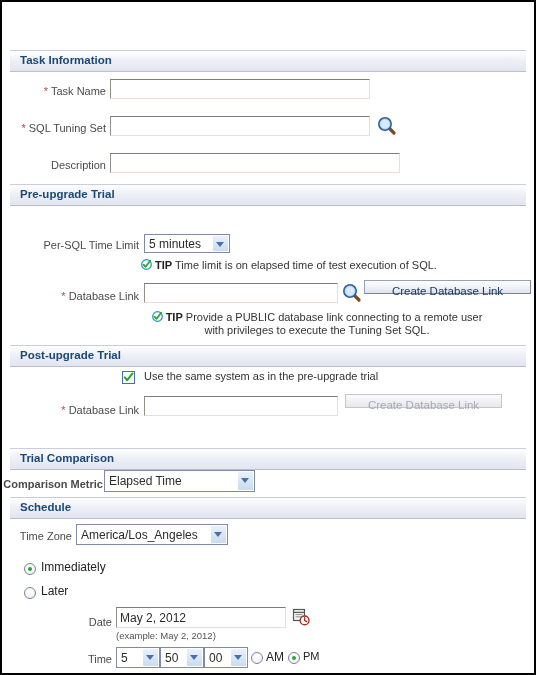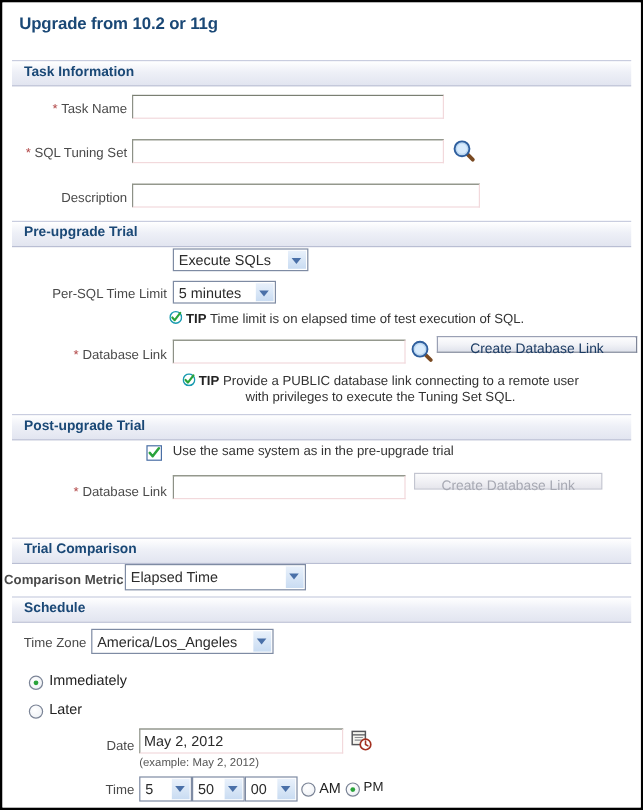--- a/index.html
+++ b/index.html
@@ -194,21 +194,20 @@
     color: #555555;
   }
   .abs { position: absolute; }
 </style>
 </head>
 <body>
 
 <div id="page">
 <div class="inner">
 
-  <div class="page-title">Upgrade from 10.2 or 11g</div>
 
   <div class="sect-head abs" style="left:8px; top:48px; width:516px;">
     <span>Task Information</span>
   </div>
 
   <div class="lbl abs" style="left:0px; top:83px; width:104px;">
     <span class="req">*</span>
     <span>Task Name</span>
   </div>
   <input class="tinput abs" style="left: 108px; top: 77px; width: 260px; height: 20px;" value="">
@@ -228,24 +227,20 @@
 
   <div class="lbl abs" style="left:0px; top:157px; width:104px;">
     <span>Description</span>
   </div>
   <input class="tinput abs" style="left: 108px; top: 151px; width: 290px; height: 20px;" value="">
 
   <div class="sect-head abs" style="left:8px; top:182px; width:516px;">
     <span>Pre-upgrade Trial</span>
   </div>
 
-  <div class="sel abs" style="left:142px; top:205px; width:113px;">
-    <span class="val">Execute SQLs</span>
-    <span class="arw"></span>
-  </div>
 
   <div class="lbl abs" style="left:0px; top:237px; width:137px;">Per-SQL Time Limit</div>
   <div class="sel abs" style="left:142px; top:232px; width:86px;">
     <span class="val">5 minutes</span>
     <span class="arw"></span>
   </div>
 
   <div class="tip" style="left:139px; top:257px; width:370px;">
     <span class="tipicon">
       <svg width="11" height="11" viewBox="0 0 11 11">

